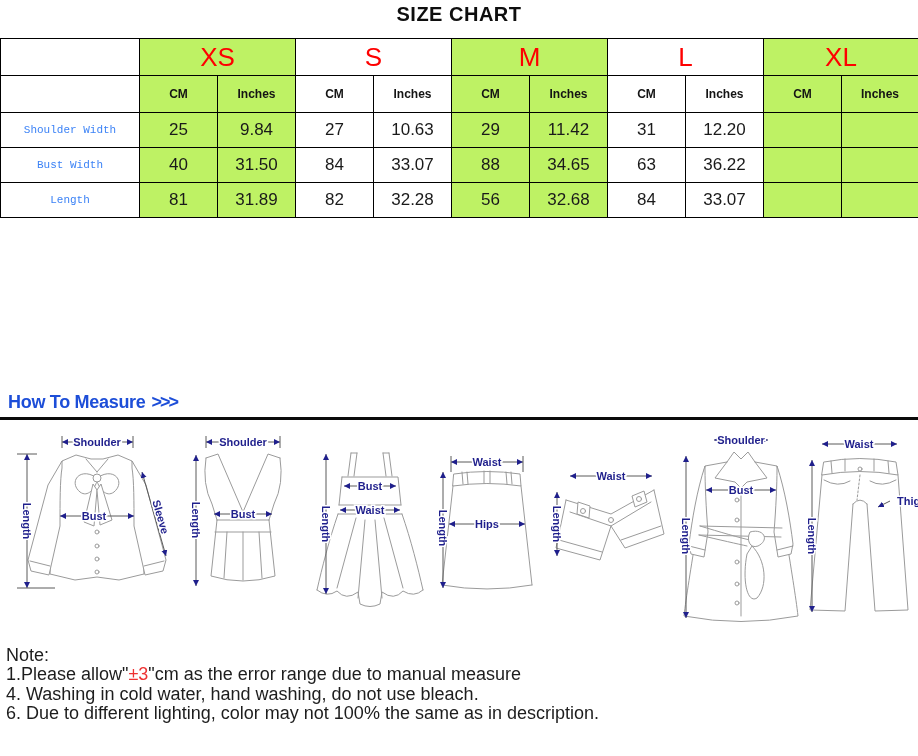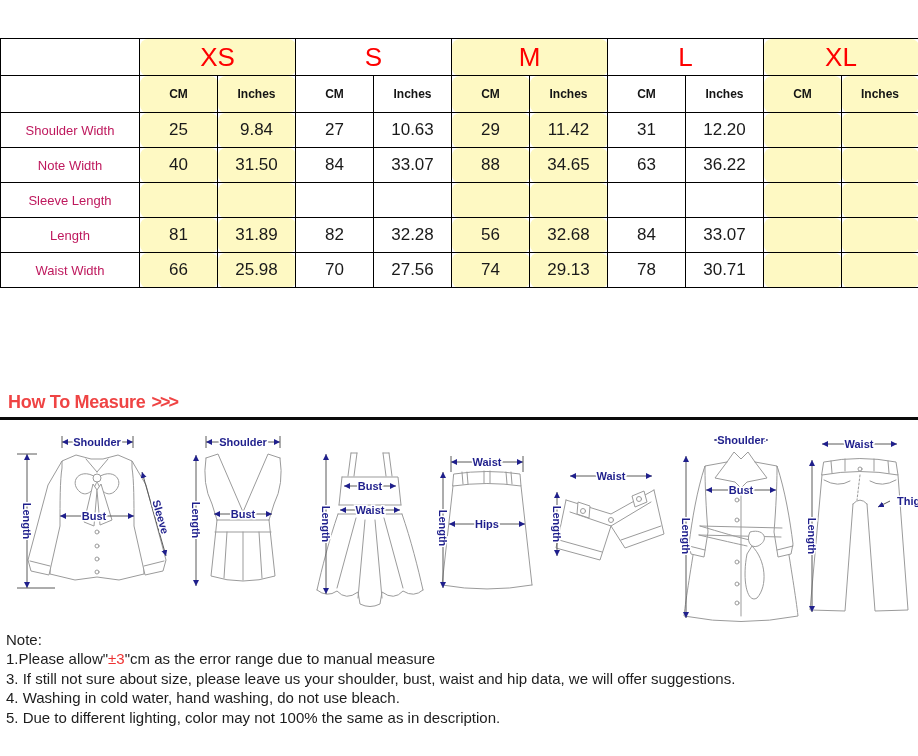--- a/index.html
+++ b/index.html
@@ -8,51 +8,52 @@
 
   
   #title{position:absolute;top:3px;left:0;width:100%;text-align:center;
          font-size:20px;font-weight:bold;color:#0e0e0e;letter-spacing:.5px;}
 
   
   #size-table{position:absolute;top:38px;left:0;width:918px;
               border-collapse:collapse;table-layout:fixed;}
   #size-table td,#size-table th{border:1px solid #000;text-align:center;
               vertical-align:middle;padding:0;overflow:hidden;}
-  #size-table .sh{background:#fef9c3;border-radius:8px;}
+  #size-table .sh{background:#bef264;}
   #size-table tr.r-size th{height:36px;font-size:26px;font-weight:400;color:#fe0000;}
   #size-table tr.r-unit th{height:36px;font-size:12px;font-weight:bold;color:#141414;}
-  #size-table td.lab{font-size:13px;color:#be185d;}
+  #size-table td.lab{font-size:11px;color:#3b82f6;font-family:Liberation Mono, monospace;}
   #size-table td.val{font-size:17px;color:#1a1a1a;height:34px;}
   #size-table td.corner{background:#fff;}
 
   
   #howto{position:absolute;top:392px;left:8px;font-size:18px;font-weight:bold;
-         color:#ef4444;letter-spacing:-0.3px;}
+         color:#1d4ed8;letter-spacing:-0.3px;}
   #howto .arr{margin-left:6px;letter-spacing:-2px;}
   #rule{position:absolute;top:417px;left:0;width:918px;height:3px;background:#0b0b0b;}
 
   
   #figs{position:absolute;top:428px;left:0;}
   .g{stroke:#9b9b9b;fill:none;stroke-width:1;stroke-linejoin:round;stroke-linecap:round;}
   .gf{stroke:#9b9b9b;fill:#fff;stroke-width:1;stroke-linejoin:round;}
   .d{stroke:#5a5a5a;stroke-width:1;}
   text.dim{fill:#1f1f8c;font:bold 11px "Liberation Sans",sans-serif;
            text-anchor:middle;paint-order:stroke;stroke:#fff;stroke-width:3px;}
 
   
-  #notes{position:absolute;top:630px;left:6px;right:4px;font-size:15px;
+  #notes{position:absolute;top:646px;left:6px;right:4px;font-size:18px;
          line-height:19.4px;color:#1d1d1d;}
   #notes .red{color:#e33;}
 </style>
 </head>
 <body>
 
 <div id="page">
 
+  <div id="title">SIZE CHART</div>
 
   <table id="size-table">
     <colgroup>
       <col style="width:139px">
         <col style="width:78px">
         <col style="width:78px">
       <col style="width:78px">
         <col style="width:78px">
         <col style="width:78px">
       <col style="width:78px">
@@ -91,68 +92,42 @@
       <td class="val">27</td>
       <td class="val">10.63</td>
       <td class="val sh">29</td>
       <td class="val sh">11.42</td>
       <td class="val">31</td>
       <td class="val">12.20</td>
       <td class="val sh"></td>
       <td class="val sh"></td>
     </tr>
     <tr>
-      <td class="lab">Note Width</td>
+      <td class="lab">Bust Width</td>
       <td class="val sh">40</td>
       <td class="val sh">31.50</td>
       <td class="val">84</td>
       <td class="val">33.07</td>
       <td class="val sh">88</td>
       <td class="val sh">34.65</td>
       <td class="val">63</td>
       <td class="val">36.22</td>
-      <td class="val sh"></td>
-      <td class="val sh"></td>
-    </tr>
-    <tr>
-      <td class="lab">Sleeve Length</td>
-      <td class="val sh"></td>
-      <td class="val sh"></td>
-      <td class="val"></td>
-      <td class="val"></td>
-      <td class="val sh"></td>
-      <td class="val sh"></td>
-      <td class="val"></td>
-      <td class="val"></td>
       <td class="val sh"></td>
       <td class="val sh"></td>
     </tr>
     <tr>
       <td class="lab">Length</td>
       <td class="val sh">81</td>
       <td class="val sh">31.89</td>
       <td class="val">82</td>
       <td class="val">32.28</td>
       <td class="val sh">56</td>
       <td class="val sh">32.68</td>
       <td class="val">84</td>
       <td class="val">33.07</td>
-      <td class="val sh"></td>
-      <td class="val sh"></td>
-    </tr>
-    <tr>
-      <td class="lab">Waist Width</td>
-      <td class="val sh">66</td>
-      <td class="val sh">25.98</td>
-      <td class="val">70</td>
-      <td class="val">27.56</td>
-      <td class="val sh">74</td>
-      <td class="val sh">29.13</td>
-      <td class="val">78</td>
-      <td class="val">30.71</td>
       <td class="val sh"></td>
       <td class="val sh"></td>
     </tr>
   </tbody>
     </table>
 
   <div id="howto">
     <span>How To Measure</span><span class="arr">&gt;&gt;&gt;</span>
   </div>
   <div id="rule"></div>
@@ -294,18 +269,17 @@
       <line class="d" x1="812" y1="32" x2="812" y2="184" marker-start="url(#ah)" marker-end="url(#ah)"></line>
       <text class="dim" transform="rotate(90 808 108)" x="808" y="108">Length</text>
       <line class="d" x1="878" y1="79" x2="890" y2="73" marker-start="url(#ah)"></line>
       <text class="dim" x="912" y="77" text-anchor="end">Thigh</text>
     </g>
   </svg>
 
   <div id="notes">
     <div>Note:</div>
     <div><span>1.Please allow"</span><span class="red">±3</span><span>"cm as the error range due to manual measure</span></div>
-    <div>3. If still not sure about size, please leave us your shoulder, bust, waist and hip data, we will offer suggestions.</div>
     <div>4. Washing in cold water, hand washing, do not use bleach.</div>
-    <div>5. Due to different lighting, color may not 100% the same as in description.</div>
+    <div>6. Due to different lighting, color may not 100% the same as in description.</div>
   </div>
 
 </div>
 
 </body></html>

